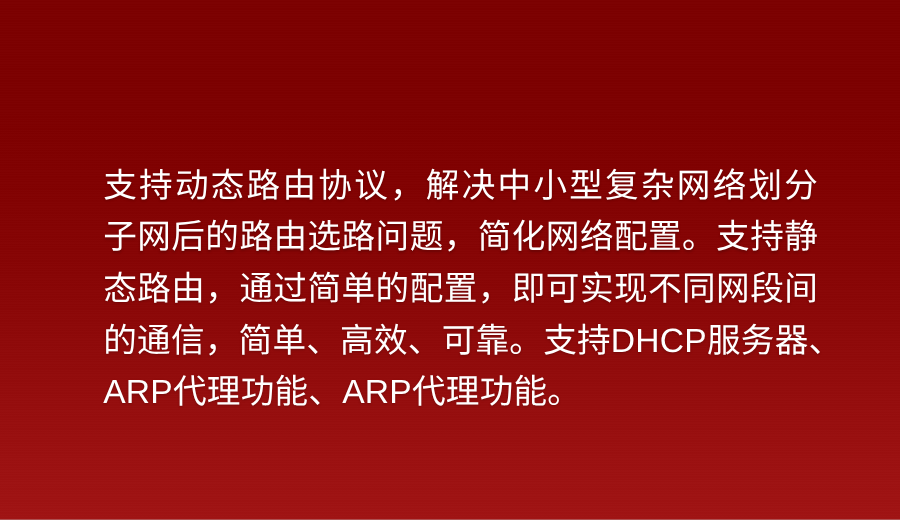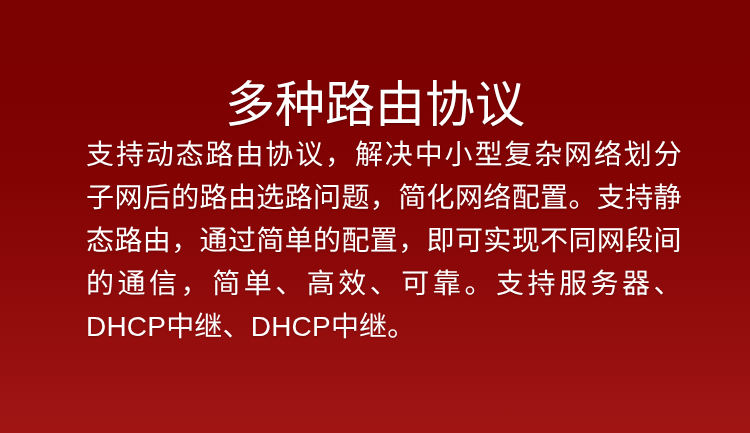--- a/index.html
+++ b/index.html
@@ -97,21 +97,20 @@
 </style>
 </head>
 <body>
 
 <div id="banner">
 
   <div id="texture"></div>
 
   <div id="content">
 
-    <h1 class="title">多种路由协议</h1>
 
     <div class="body-copy">
 
       <span class="body-line justified">
           <span>支</span>
           <span>持</span>
           <span>动</span>
           <span>态</span>
           <span>路</span>
           <span>由</span>
@@ -188,24 +187,25 @@
           <span>单</span>
           <span>、</span>
           <span>高</span>
           <span>效</span>
           <span>、</span>
           <span>可</span>
           <span>靠</span>
           <span>。</span>
           <span>支</span>
           <span>持</span>
+          <span>DHCP</span>
           <span>服</span>
           <span>务</span>
           <span>器</span>
           <span>、</span>
         </span>
 
-      <span class="body-line">DHCP中继、DHCP中继。</span>
+      <span class="body-line">ARP代理功能、ARP代理功能。</span>
 
     </div>
 
   </div>
 </div>
 
 </body></html>

